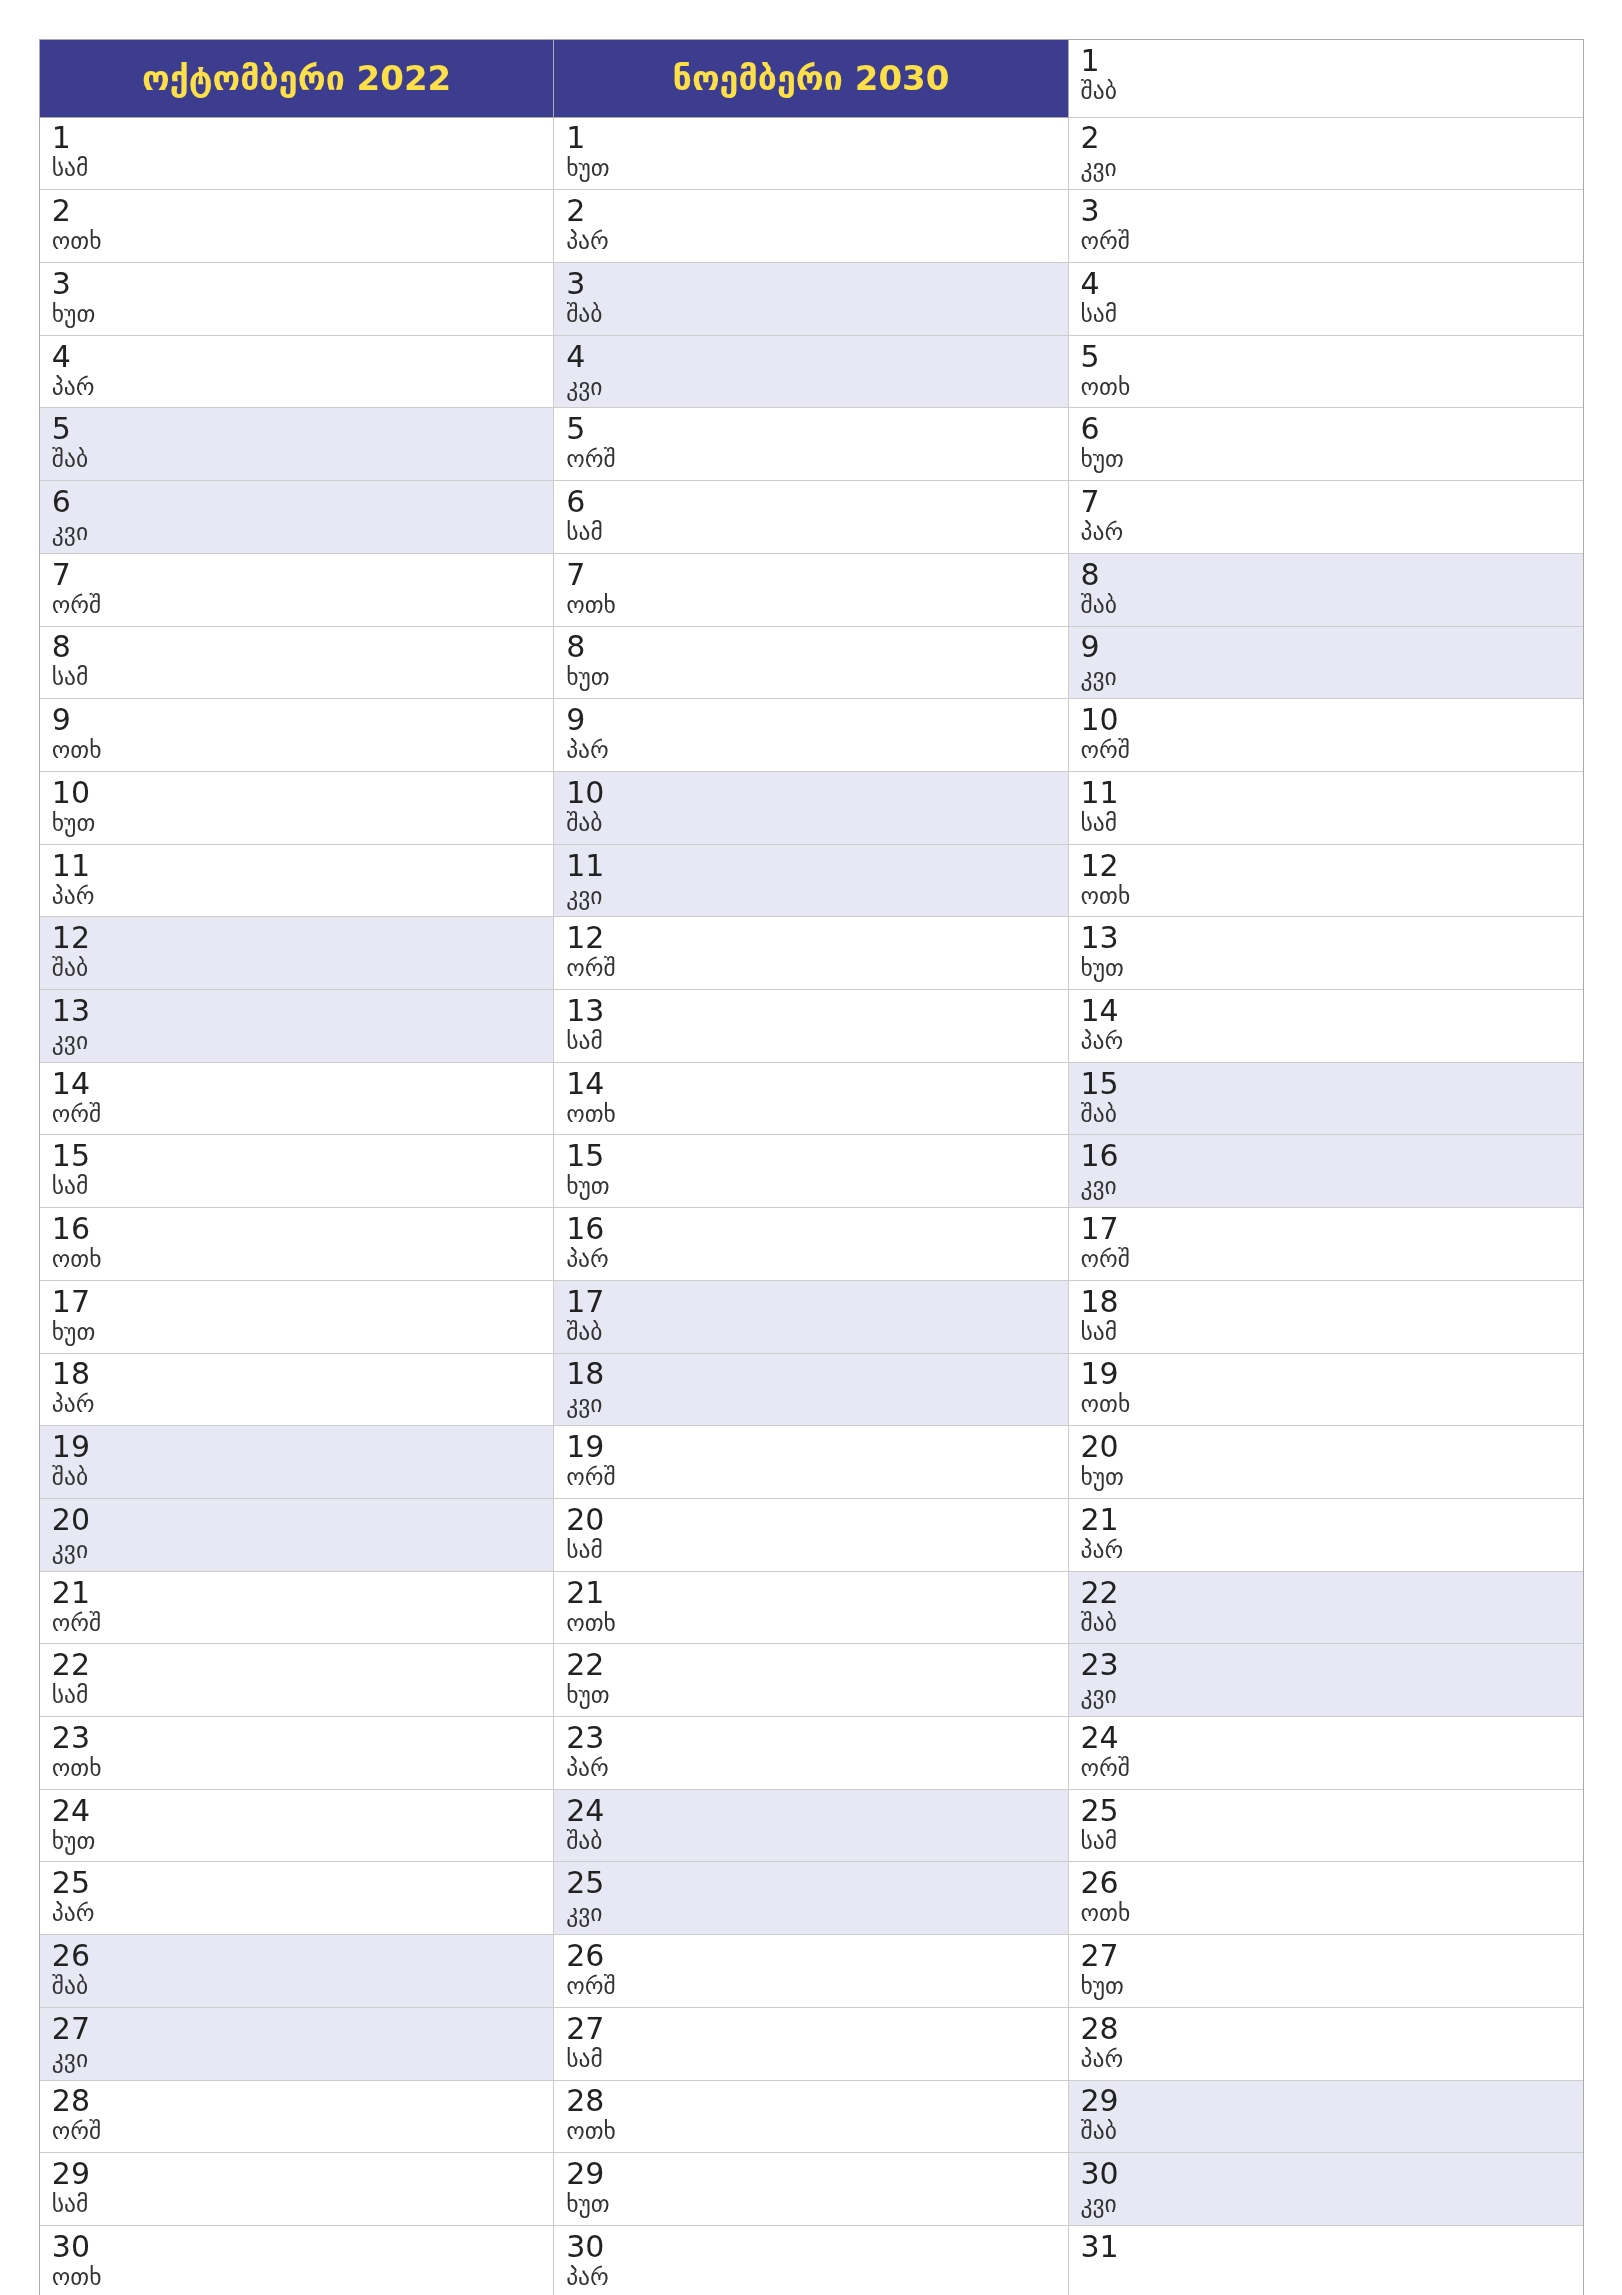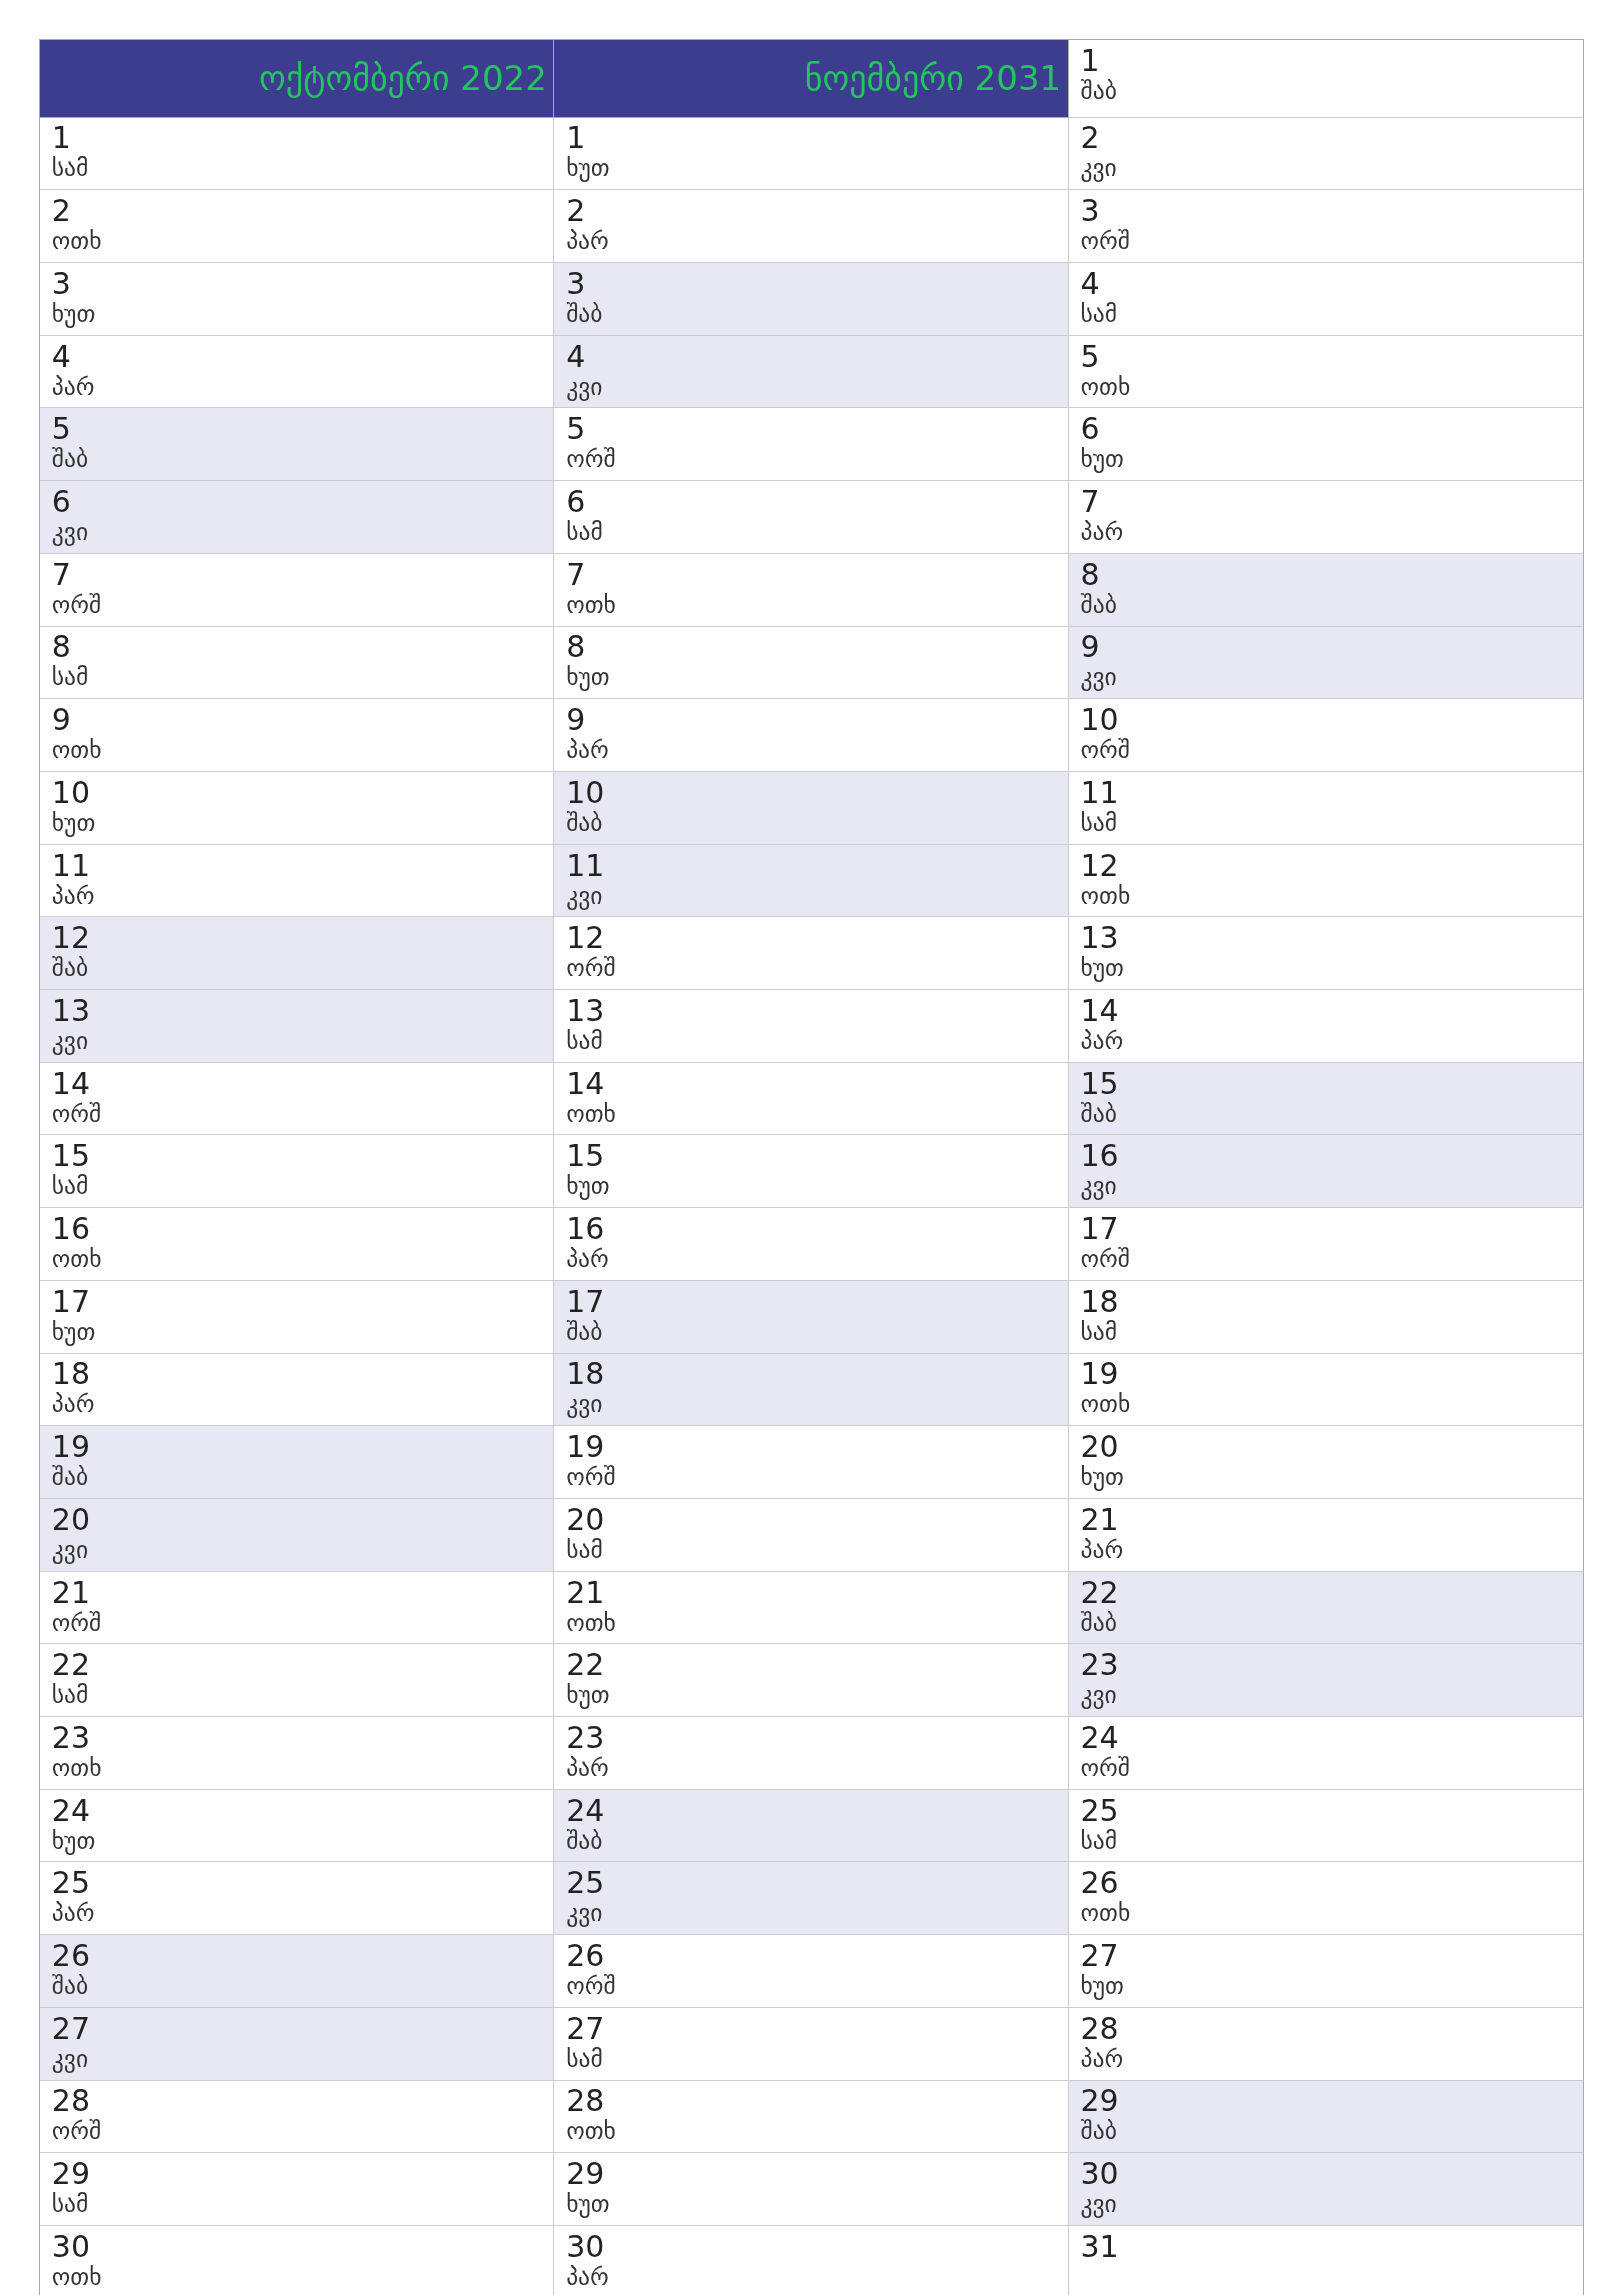--- a/index.html
+++ b/index.html
@@ -11,24 +11,24 @@
       padding: 39px 39px;
     }
     .calendar-grid {
       display: grid;
       grid-template-columns: 1fr 1fr 1fr;
       border: 1px solid #aaa;
       border-bottom: none;
     }
     .month-header {
       background: #3d3d8f;
-      color: #22c55e;
-      text-align: right;
+      color: #fde047;
+      text-align: center;
       font-size: 34px;
-      font-weight: normal;
+      font-weight: bold;
       padding: 18.3px 6.5px;
       border-right: 1px solid #aaa;
       border-bottom: 1px solid #aaa;
     }
     .month-header:last-child {
       border-right: none;
     }
     .day-cell {
       border-right: 1px solid #ccc;
       border-bottom: 1px solid #ccc;
@@ -54,21 +54,21 @@
       font-size: 23.6px;
       color: #333;
       line-height: 1.2;
     }
   </style>
 </head>
 <body>
 
 <div class="calendar-grid" id="calendar-container">
 <div class="month-header">ოქტომბერი 2022</div>
-    <div class="month-header">ნოემბერი 2031</div>
+    <div class="month-header">ნოემბერი 2030</div>
     <div class="day-cell">
       <div class="day-num">1</div>
       <div class="day-name">შაბ</div>
     </div>
     <div class="day-cell">
       <div class="day-num">1</div>
       <div class="day-name">სამ</div>
     </div>
     <div class="day-cell">
       <div class="day-num">1</div>

